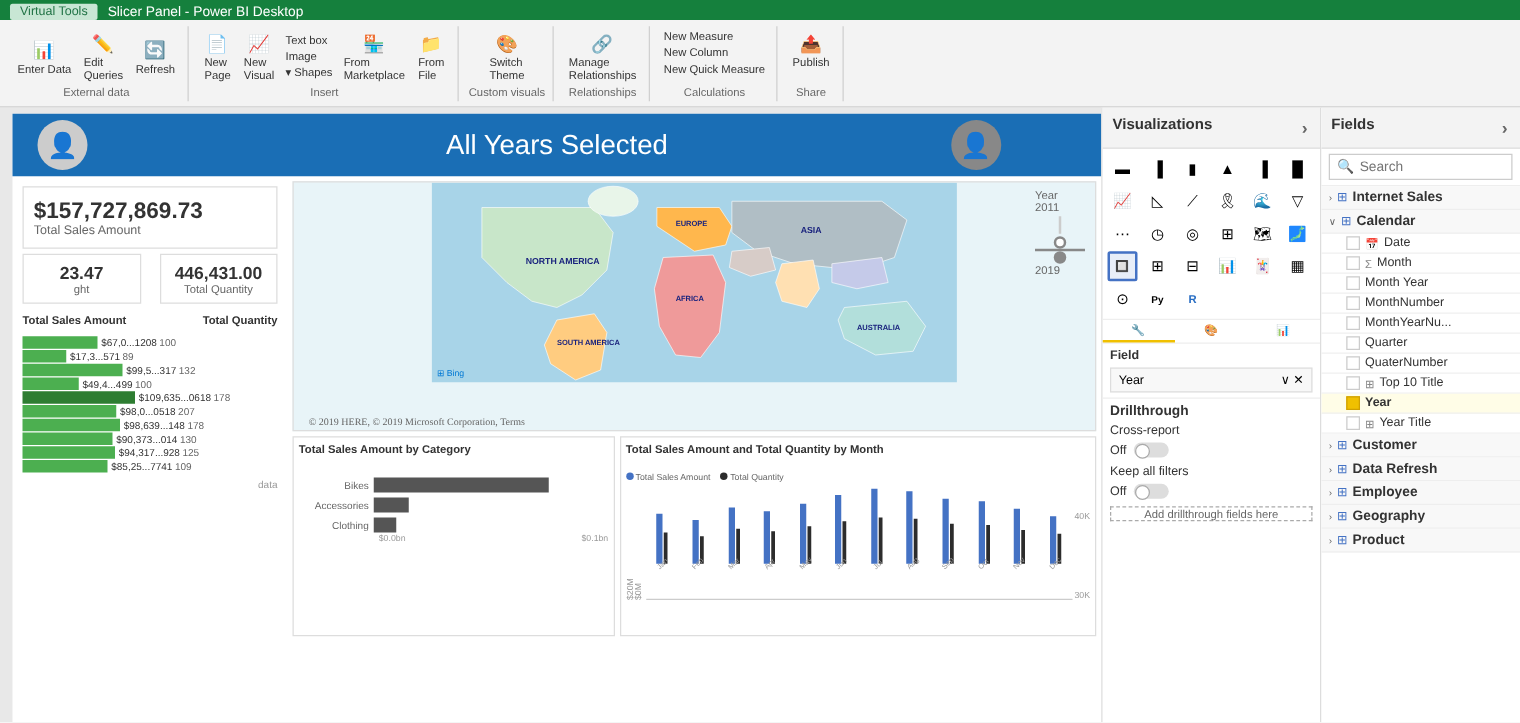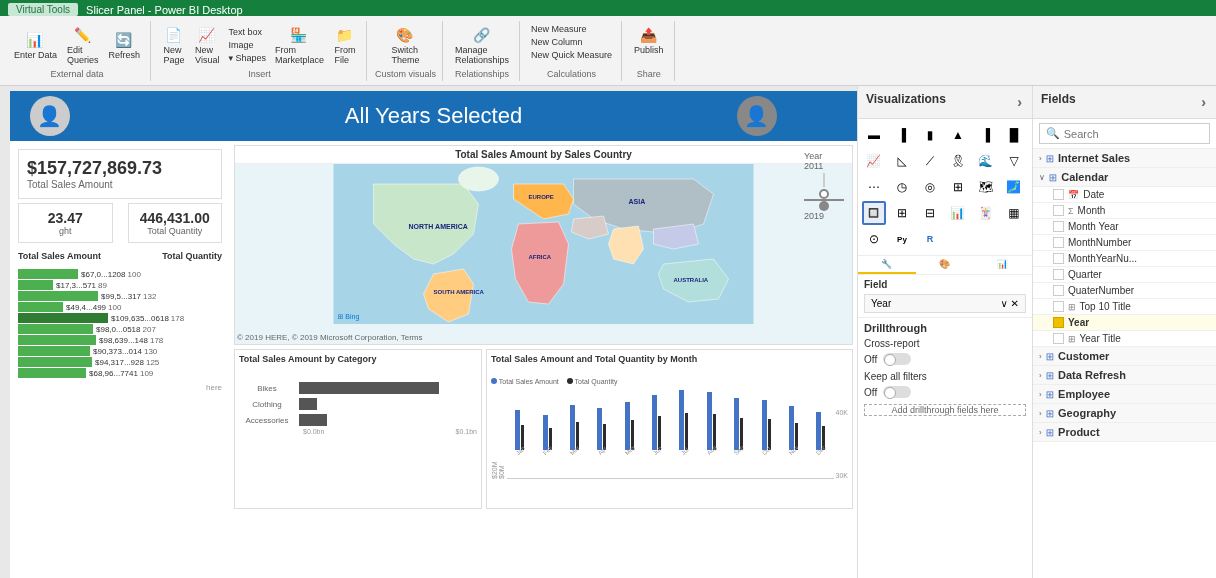--- a/index.html
+++ b/index.html
@@ -65,21 +65,21 @@
     .map-svg { width: 100%; height: 160px; }
 
     
     .bottom-charts { display: flex; gap: 4px; height: 160px; }
     .chart-card { border: 1px solid #ddd; flex: 1; padding: 4px; }
     .chart-title { font-size: 9px; font-weight: bold; color: #333; margin-bottom: 14px; }
 
     
     .cat-chart { display: flex; flex-direction: column; gap: 4px; padding-top: 4px; }
     .cat-row { display: flex; align-items: center; }
-    .cat-label { width: 60px; font-size: 8px; color: #666; text-align: center; padding-right: 4px; }
+    .cat-label { width: 60px; font-size: 8px; color: #666; text-align: right; padding-right: 4px; }
     .cat-bar { height: 12px; background: #555; }
     .cat-axis { display: flex; justify-content: space-between; font-size: 7px; color: #999; margin-top: 2px; padding-left: 64px; }
     .monthly-legend { display: flex; gap: 8px; font-size: 7px; color: #666; margin-bottom: 4px; }
     .legend-dot { width: 6px; height: 6px; border-radius: 50%; display: inline-block; }
     .monthly-bars { display: flex; align-items: flex-end; gap: 2px; height: 90px; padding-bottom: 14px; border-bottom: 1px solid #ccc; }
     .month-group { display: flex; flex-direction: column; align-items: center; flex: 1; }
     .bar-pair { display: flex; align-items: flex-end; gap: 1px; }
     .mb { width: 5px; background: #4472c4; }
     .mb2 { width: 3px; background: #2c2c2c; }
     .month-label { font-size: 6px; color: #999; margin-top: 2px; white-space: nowrap; transform: rotate(-45deg); transform-origin: top left; height: 12px; overflow: hidden; }
@@ -97,39 +97,39 @@
     .drillthrough-section { padding: 4px 6px; }
     .drillthrough-title { font-size: 11px; font-weight: bold; color: #333; margin-bottom: 4px; }
     .cross-report { font-size: 10px; color: #333; margin-bottom: 4px; }
     .toggle-row { display: flex; align-items: center; gap: 6px; margin-bottom: 6px; }
     .toggle-label { font-size: 10px; color: #333; }
     .toggle-switch { width: 28px; height: 12px; background: #ddd; border-radius: 6px; position: relative; cursor: pointer; }
     .toggle-switch.off::after { content: ''; width: 10px; height: 10px; background: white; border-radius: 50%; position: absolute; top: 1px; left: 1px; border: 1px solid #aaa; }
     .add-drillthrough { border: 1px dashed #aaa; padding: 0 6px; font-size: 9px; color: #666; text-align: center; cursor: pointer; }
 
     
-    .fields-panel { width: 184px; background: white; border-left: 1px solid #ddd; display: flex; flex-direction: column; overflow: hidden; }
+    .fields-panel { width: 160px; background: white; border-left: 1px solid #ddd; display: flex; flex-direction: column; overflow: hidden; }
     .fields-header { background: #f3f3f3; padding: 6px 8px; font-size: 12px; font-weight: bold; color: #333; border-bottom: 1px solid #ddd; }
     .fields-search { padding: 4px 6px; border-bottom: 1px solid #eee; }
     .fields-search-box { width: 100%; border: 1px solid #ccc; padding: 3px 6px; font-size: 11px; display: flex; align-items: center; gap: 4px; }
     .fields-search-input { border: none; outline: none; font-size: 11px; width: 100%; }
     .fields-list { flex: 1; overflow-y: auto; }
     .field-group { }
     .field-group-header { display: flex; align-items: center; gap: 4px; padding: 3px 6px; cursor: pointer; background: #f8f8f8; border-bottom: 1px solid #eee; }
     .field-group-name { font-size: 11px; font-weight: bold; color: #333; }
     .chevron { font-size: 8px; color: #666; }
     .table-icon { font-size: 10px; color: #4472c4; }
     .field-item { display: flex; align-items: center; gap: 4px; padding: 2px 6px 2px 20px; cursor: pointer; border-bottom: 1px solid #f0f0f0; }
     .field-checkbox { width: 11px; height: 11px; border: 1px solid #ccc; background: white; }
     .field-checkbox.checked-yellow { background: #f0c000; border-color: #d0a000; }
     .field-name { font-size: 10px; color: #333; }
     .field-type-icon { font-size: 9px; color: #888; }
 
     
-    .bing-footer { position: absolute; bottom: 2px; left: 2px; font-size: 8px; color: #666; }
+    .bing-footer { position: absolute; bottom: 2px; left: 12px; font-size: 8px; color: #666; font-family: Liberation Serif, serif; }
 
     .collapse-btn { cursor: pointer; font-size: 14px; color: #666; padding: 2px; }
 
     .timestamp { font-size: 8px; color: #999; text-align: right; }
   </style>
 </head>
 <body>
 
 <div class="app-container">
 
@@ -299,33 +299,32 @@
                 <span class="bar-val">$90,373...014</span>
                 <span class="bar-qty">130</span>
               </div>
               <div class="bar-row">
                 <div class="bar-fill" style="width:74px;"></div>
                 <span class="bar-val">$94,317...928</span>
                 <span class="bar-qty">125</span>
               </div>
               <div class="bar-row">
                 <div class="bar-fill" style="width:68px;"></div>
-                <span class="bar-val">$68,96...7741</span>
+                <span class="bar-val">$85,25...7741</span>
                 <span class="bar-qty">109</span>
               </div>
             </div>
 
 
-            <div class="timestamp">here</div>
+            <div class="timestamp">data</div>
           </div>
 
           <div class="map-section">
 
             <div class="map-container">
-              <div class="map-title">Total Sales Amount by Sales Country</div>
               <div class="map-year">
                 <span>Year</span><br>
                 <span>2011</span><br>
                 <div style="height:40px; display:flex; flex-direction:column; align-items:center; justify-content:space-between;">
                   <div style="width:2px; flex:1; background:#ccc; margin:2px auto;"></div>
                   <div style="width:10px; height:10px; border-radius:50%; background:white; border:2px solid #888;"></div>
                   <div style="width:40px; height:2px; background:#888;"></div>
                   <div style="width:10px; height:10px; border-radius:50%; background:#888;"></div>
                 </div>
                 <span>2019</span>
@@ -372,26 +371,26 @@
             <div class="bottom-charts">
 
               <div class="chart-card">
                 <div class="chart-title">Total Sales Amount by Category</div>
                 <div class="cat-chart">
                   <div class="cat-row">
                     <span class="cat-label">Bikes</span>
                     <div class="cat-bar" style="width:140px;"></div>
                   </div>
                   <div class="cat-row">
+                    <span class="cat-label">Accessories</span>
+                    <div class="cat-bar" style="width:28px;"></div>
+                  </div>
+                  <div class="cat-row">
                     <span class="cat-label">Clothing</span>
                     <div class="cat-bar" style="width:18px;"></div>
-                  </div>
-                  <div class="cat-row">
-                    <span class="cat-label">Accessories</span>
-                    <div class="cat-bar" style="width:28px;"></div>
                   </div>
                 </div>
                 <div class="cat-axis">
                   <span>$0.0bn</span>
                   <span>$0.1bn</span>
                 </div>
               </div>
 
               <div class="chart-card" style="position:relative; flex:1.5">
                 <div class="chart-title">Total Sales Amount and Total Quantity by Month</div>

